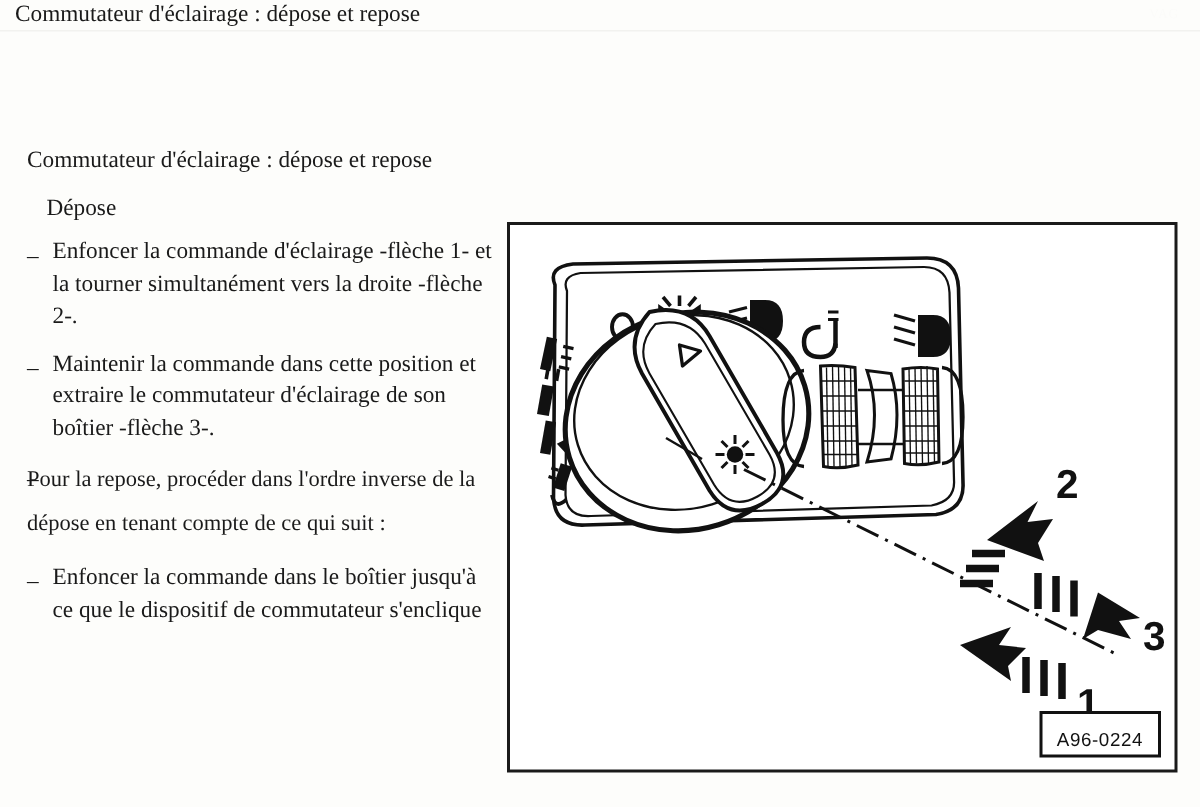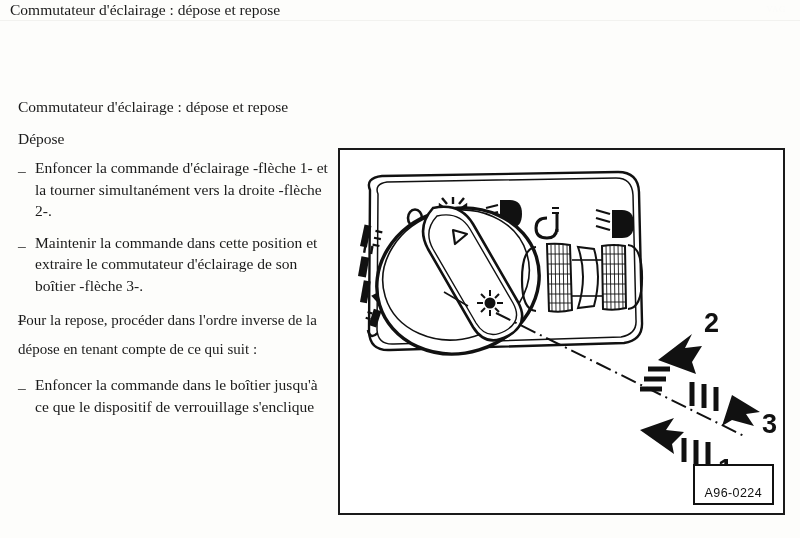--- a/index.html
+++ b/index.html
@@ -56,20 +56,21 @@
   .doc-title {
     font-size: 15.5px;
     line-height: 21px;
     margin-bottom: 11px;
     white-space: nowrap;
   }
   .section-heading {
     font-size: 15.5px;
     line-height: 21px;
     margin-bottom: 8px;
+    margin-left: 13px;
   }
   .para {
     font-size: 15px;
     line-height: 29px;
     margin-bottom: 10px;
   }
   .bullet {
     position: relative;
     padding-left: 17px;
     font-size: 15.5px;
@@ -97,21 +98,21 @@
   }
   #figure svg {
     display: block;
   }
   .fig-label-box {
     position: absolute;
     right: 9px;
     bottom: 8px;
     border: 2px solid #111;
     background: #fff;
-    padding: 20px 10px 3px 10px;
+    padding: 10px 10px 3px 10px;
     font-family: "Liberation Sans", sans-serif;
     font-size: 12.5px;
     letter-spacing: 0.4px;
     color: #111;
   }
 </style>
 </head>
 <body>
 
 <div id="page-header">
@@ -136,21 +137,21 @@
   </div>
   <div class="bullet">
     <span class="dash">–</span>
   </div>
 
 
   <div class="para">Pour la repose, procéder dans l'ordre inverse de la dépose en tenant compte de ce qui suit :</div>
 
   <div class="bullet">
     <span class="dash">–</span>
-    <span>Enfoncer la commande dans le boîtier jusqu'à ce que le dispositif de verrouillage s'enclique</span>
+    <span>Enfoncer la commande dans le boîtier jusqu'à ce que le dispositif de commutateur s'enclique</span>
   </div>
 
 </div>
 
 <div id="figure">
 
   <svg width="442" height="362" viewBox="0 0 442 362">
 
     <g>
       <path d="M 30 40 Q 25 28 42 26 L 278 22 Q 298 22 299 42 L 302 172 Q 303 190 284 193 L 50 200 Q 30 201 29 182 Z" fill="#ffffff" stroke="#111" stroke-width="2.4" stroke-linejoin="round"></path>

